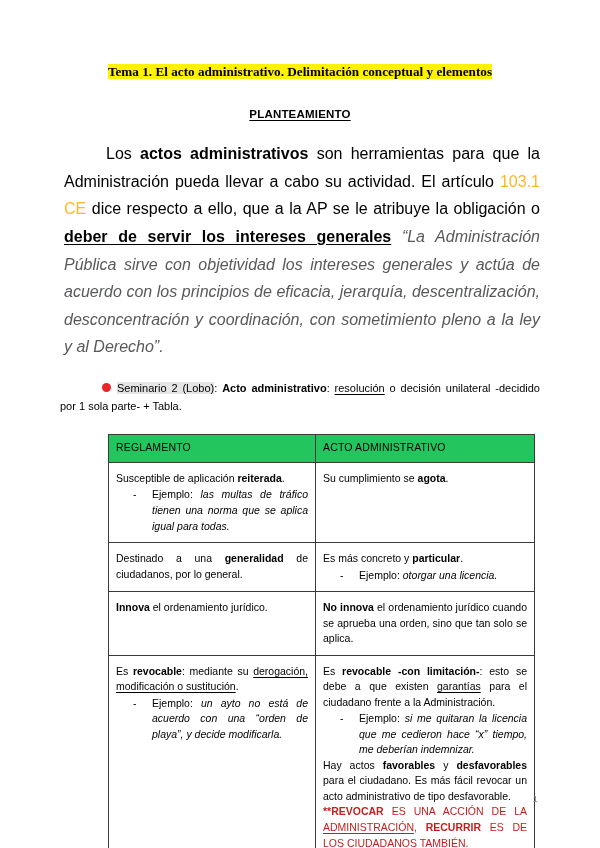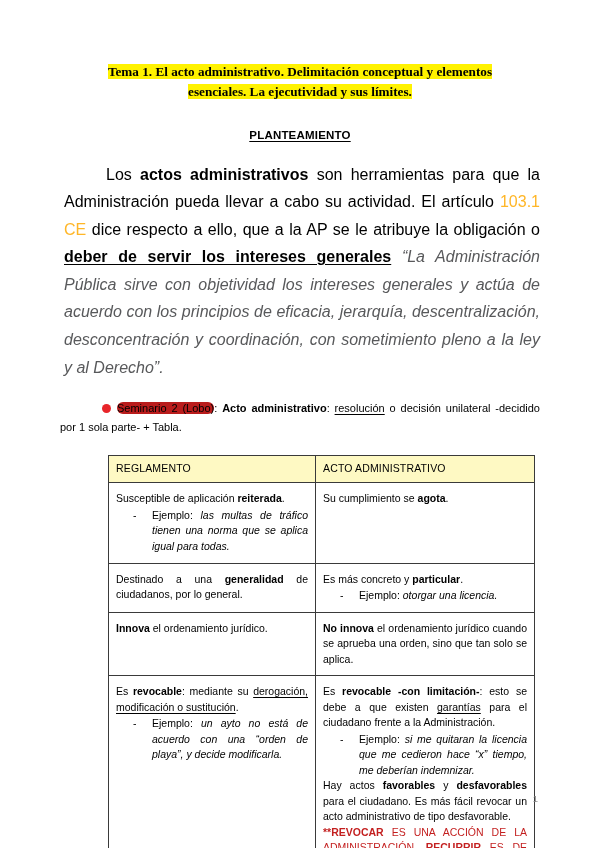--- a/index.html
+++ b/index.html
@@ -78,44 +78,43 @@
   .dot {
     display: inline-block;
     width: 9px;
     height: 9px;
     border-radius: 50%;
     background: #E8252A;
     vertical-align: -0.5px;
     margin-right: 6px;
   }
   .hl-amber {
-    background: #b91c1c;
+    background: #e5e5e5;
     box-decoration-break: clone;
-    border-radius: 6px;
     -webkit-box-decoration-break: clone;
   }
 
   
   table.cmp {
     width: 426px;
     margin: 18px 0 0 48px;
     border-collapse: collapse;
     table-layout: fixed;
     font-size: 10.5px;
   }
   table.cmp td, table.cmp th {
     border: 1.1px solid #3a3a3a;
     vertical-align: top;
     padding: 8px 7px 8px 7px;
     line-height: 1.48;
     text-align: justify;
     font-weight: normal;
   }
   table.cmp th {
-    background: #fef9c3;
+    background: #22c55e;
     font-size: 10.5px;
     text-align: left;
     padding: 5px 7px 6px 7px;
     letter-spacing: 0.15px;
   }
   table.cmp col.c1 { width: 207px; }
   table.cmp col.c2 { width: 219px; }
 
   .sub {
     margin: 1px 0 0 0;
@@ -150,21 +149,20 @@
     color: #8d8d8d;
   }
 </style>
 </head>
 <body>
 
 <div class="page">
 
   <h1 class="doc-title">
     <span class="hl">Tema 1. El acto administrativo. Delimitación conceptual y elementos</span><br>
-    <span class="hl">esenciales. La ejecutividad y sus límites.</span>
   </h1>
 
   <div class="section-heading">
     <span>PLANTEAMIENTO</span>
   </div>
 
   <p class="para indent"><span>Los </span><span class="b">actos administrativos</span><span> son herramientas para que la Administración pueda llevar a cabo su actividad. El artículo </span><span class="accent">103.1 CE</span><span> dice respecto a ello, que a la AP se le atribuye la obligación o </span><span class="b u">deber de servir los intereses generales</span><span class="gray-it"> “La Administración Pública sirve con objetividad los intereses generales y actúa de acuerdo con los principios de eficacia, jerarquía, descentralización, desconcentración y coordinación, con sometimiento pleno a la ley y al Derecho”.</span></p>
 
   <p class="seminario"><span class="dot"></span><span class="hl-amber">Seminario 2 (Lobo)</span><span>: </span><span class="b">Acto administrativo</span><span>: </span><span class="u">resolución</span><span> o decisión unilateral -decidido por 1 sola parte- + Tabla.</span></p>
 

